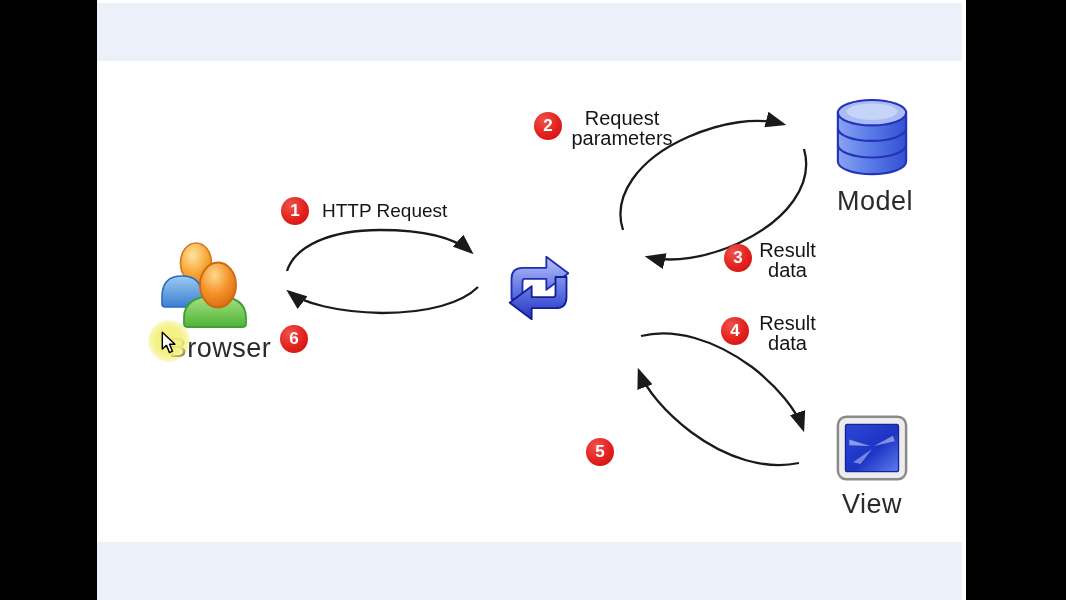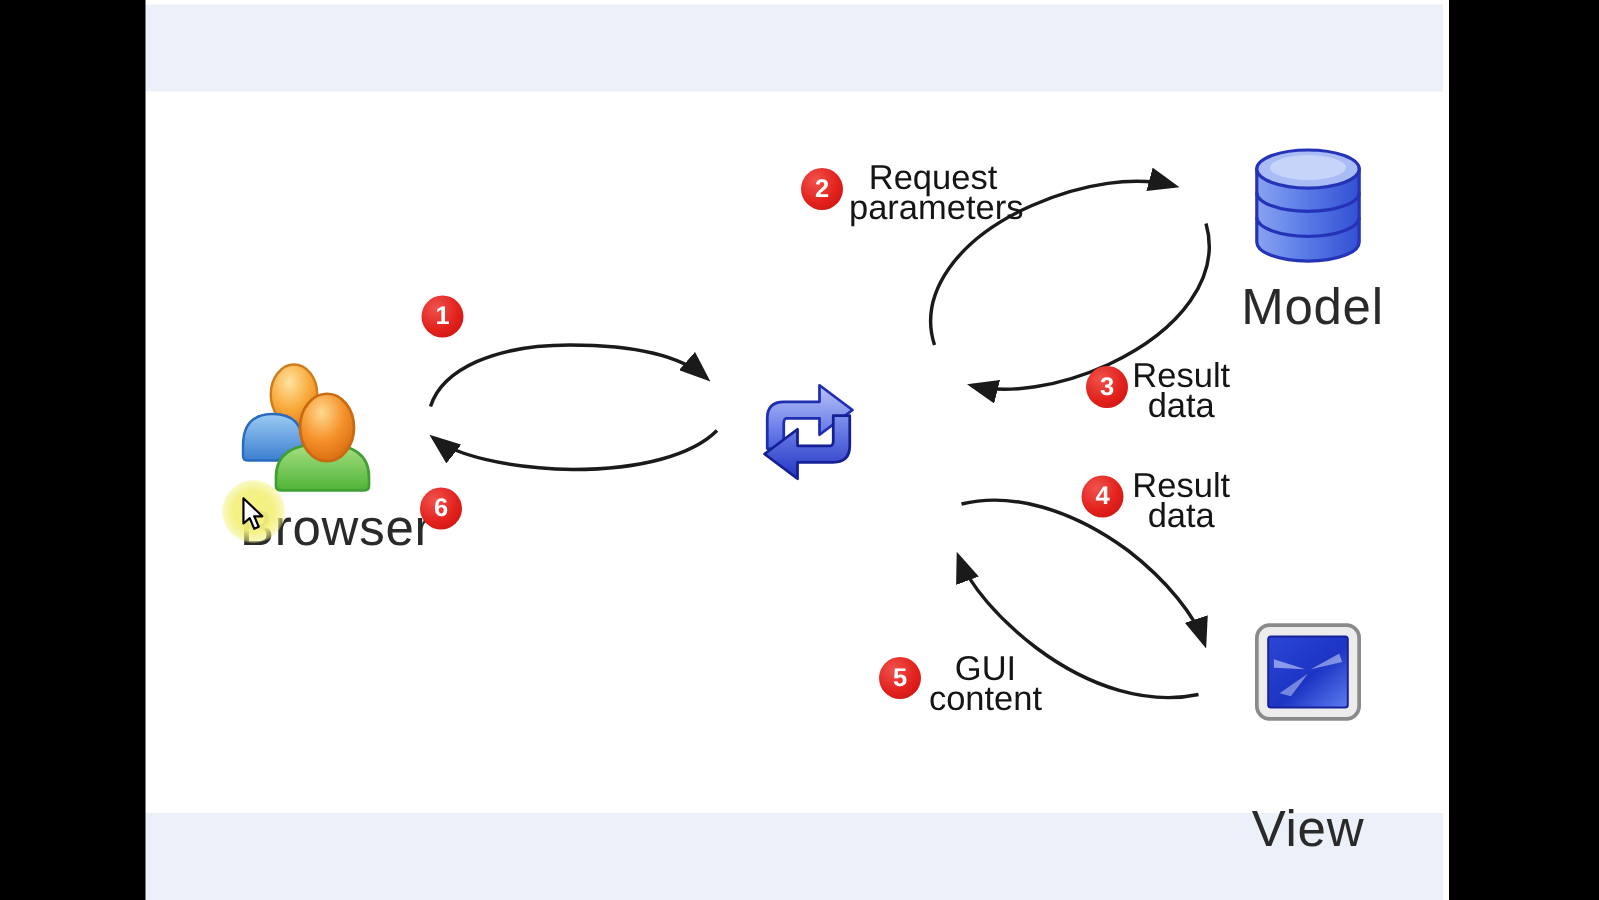--- a/index.html
+++ b/index.html
@@ -9,31 +9,31 @@
   }
   .bar{position:absolute;top:0;height:600px;background:#000;}
   .bar-left{left:0;width:97px;}
   .bar-right{left:966px;width:100px;}
   .band{position:absolute;left:97px;width:865px;background:#ecf0f8;}
   .band-top{top:3px;height:58px;}
   .band-bottom{top:542px;height:58px;}
   .arrow-layer{position:absolute;left:0;top:0;pointer-events:none;}
   .icon{position:absolute;}
   .node-label{
-    position:absolute;color:#2a2a2a;font-size:34px;text-align:center;
+    position:absolute;color:#2a2a2a;font-size:27px;text-align:center;
     letter-spacing:0.5px;
   }
   .badge{
     position:absolute;width:28px;height:28px;border-radius:50%;
     background:radial-gradient(circle at 35% 30%, #f0524d 0%, #e2211c 55%, #c8100f 100%);
     color:#fff;font-size:17px;font-weight:bold;
     display:flex;align-items:center;justify-content:center;
   }
   .step-label{position:absolute;color:#151515;font-size:19px;line-height:22px;}
-  .step-label.small{font-size:23px;line-height:20px;text-align:center;}
+  .step-label.small{font-size:20px;line-height:20px;text-align:center;}
   .click-glow{
     position:absolute;left:148px;top:320px;width:42px;height:42px;border-radius:50%;
     background:radial-gradient(circle, rgba(243,241,125,0.95) 45%, rgba(243,241,125,0.55) 65%, rgba(243,241,125,0) 78%);
   }
   .cursor{position:absolute;left:161px;top:331px;}
 </style>
 </head>
 <body>
 
 <div class="stage">
@@ -124,57 +124,54 @@
     </defs>
     <rect x="2" y="2" width="72" height="66" rx="9" fill="#ececec" stroke="#8a8a8a" stroke-width="2.6"></rect>
     <rect x="10" y="10" width="56" height="50" rx="2" fill="url(#gSc)" stroke="#16229a" stroke-width="1.4"></rect>
     <polygon points="14,26 36,33 14,32" fill="#dfe8ff" opacity="0.55"></polygon>
     <polygon points="60,22 40,33 62,28" fill="#dfe8ff" opacity="0.5"></polygon>
     <polygon points="18,50 38,36 26,52" fill="#dfe8ff" opacity="0.45"></polygon>
   </svg>
 
   <div class="node-label" style="left:160px;top:333px;width:120px;">Browser</div>
   <div class="node-label" style="left:815px;top:186px;width:120px;">Model</div>
-  <div class="node-label" style="left:812px;top:489px;width:120px;margin-top:45px;">View</div>
+  <div class="node-label" style="left:812px;top:489px;width:120px;">View</div>
 
   <div class="badge" style="left:281px;top:197px;">
     <span>1</span>
     </div>
   <div class="badge" style="left:534px;top:112px;">
     <span>2</span>
     </div>
   <div class="badge" style="left:724px;top:244px;">
     <span>3</span>
     </div>
   <div class="badge" style="left:721px;top:317px;">
     <span>4</span>
     </div>
   <div class="badge" style="left:586px;top:438px;">
     <span>5</span>
     </div>
   <div class="badge" style="left:280px;top:325px;">
     <span>6</span>
     </div>
 
+  <div class="step-label" style="left:322px;top:200px;">HTTP Request</div>
   <div class="step-label small" style="left:566px;top:108px;width:112px;">
     <div>Request</div>
     <div>parameters</div>
   </div>
   <div class="step-label small" style="left:745px;top:240px;width:85px;">
     <div>Result</div>
     <div>data</div>
   </div>
   <div class="step-label small" style="left:745px;top:313px;width:85px;">
     <div>Result</div>
     <div>data</div>
   </div>
-  <div class="step-label small" style="left:612px;top:435px;width:90px;">
-    <div>GUI</div>
-    <div>content</div>
-  </div>
 
   <div class="click-glow"></div>
   <svg class="cursor" width="17" height="24" viewBox="0 0 14 20">
     <path d="M1 1 L1 15 L4.5 12 L7 18 L9.5 16.8 L7 11 L11.5 11 Z" fill="#ffffff" stroke="#000000" stroke-width="1.2" stroke-linejoin="round"></path>
   </svg>
 
   <div class="bar bar-left"></div>
   <div class="bar bar-right"></div>
 </div>
 

